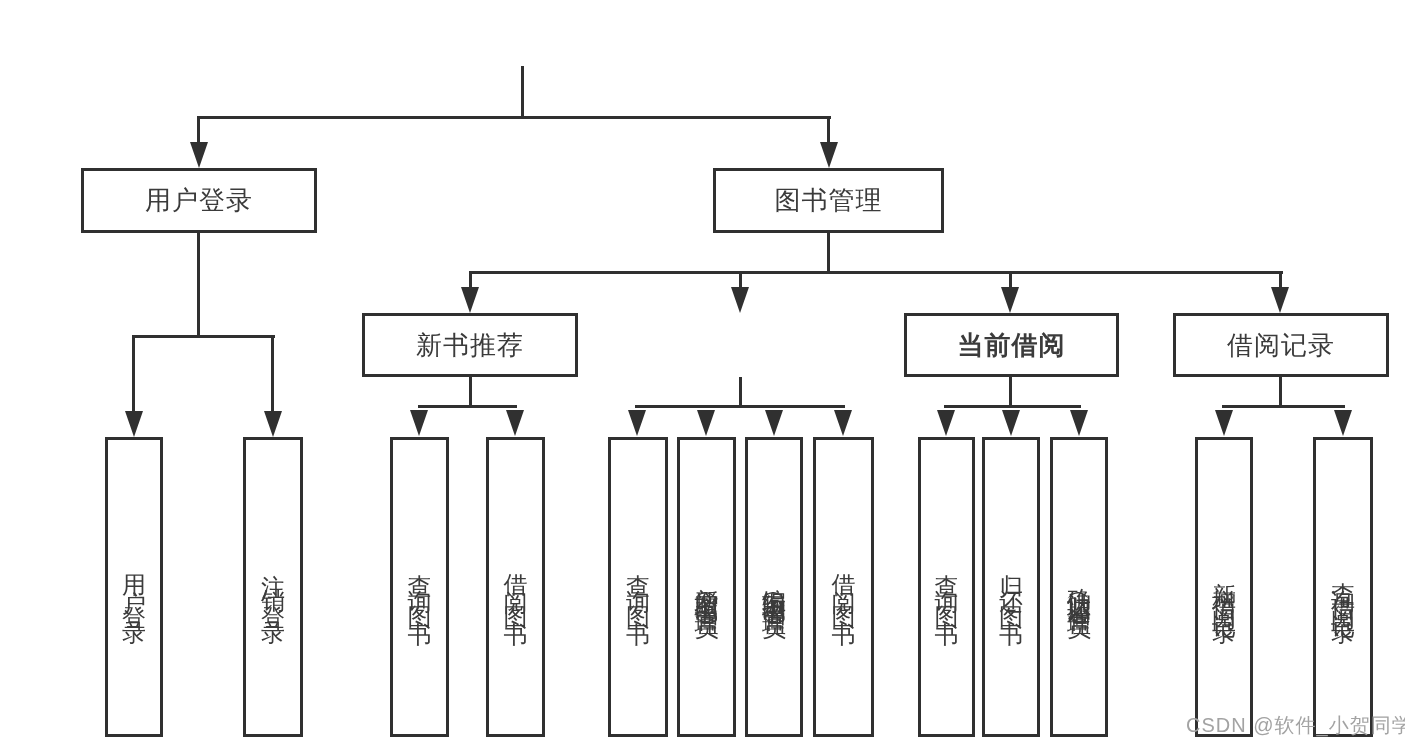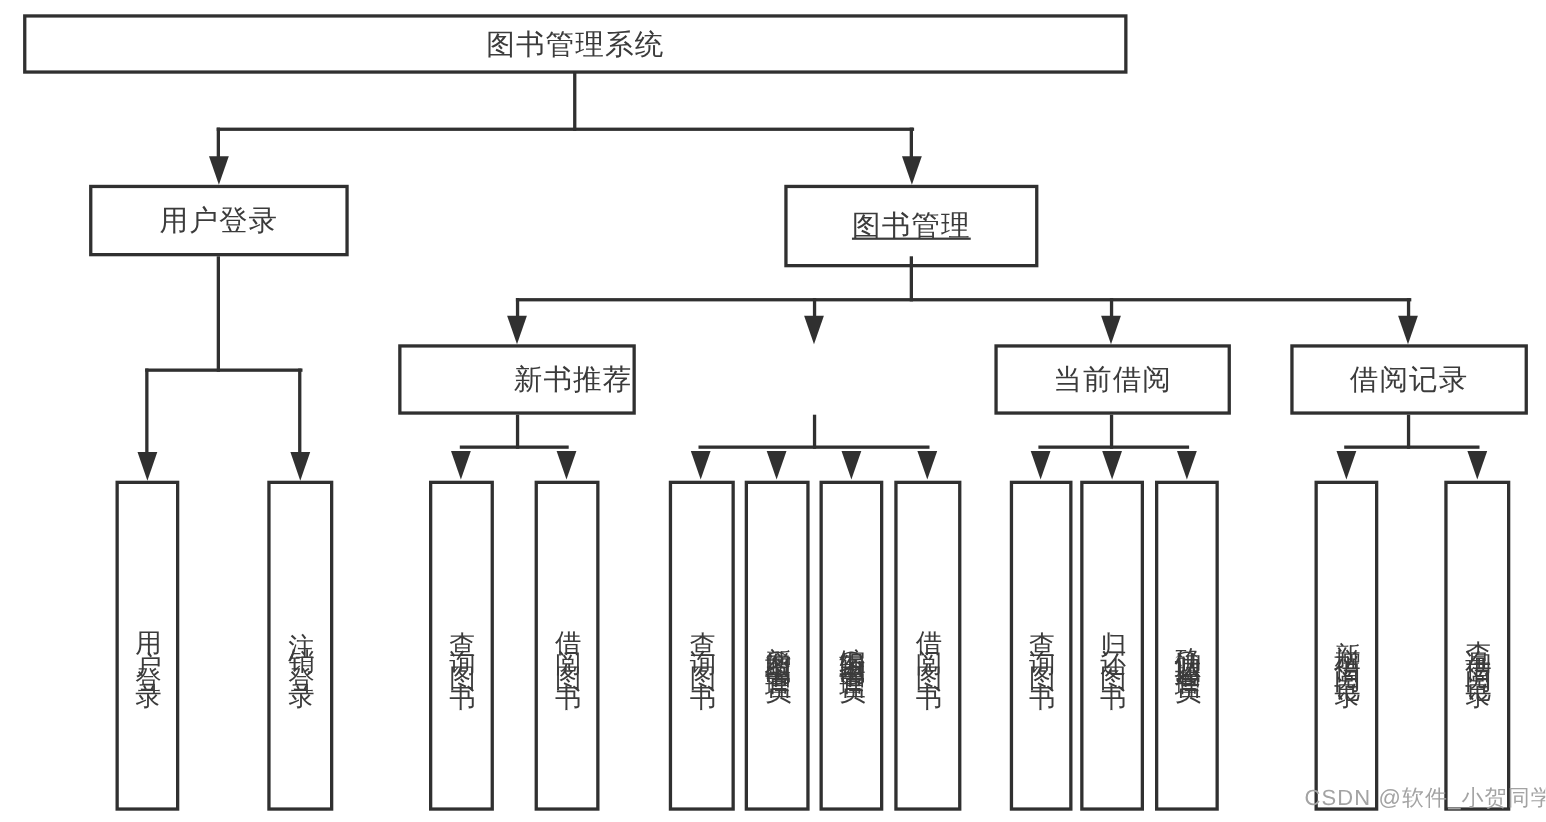--- a/index.html
+++ b/index.html
@@ -60,38 +60,35 @@
     font-size:20px;color:var(--wm);
     letter-spacing:1px;white-space:nowrap;
     z-index:5;
   }
 </style>
 </head>
 <body>
 
 <div class="canvas">
 
-  <div class="box" style="left:21px;top:13px;width:1004px;height:54px;">
-    <span>图书管理系统</span>
-  </div>
 
   <div class="box" style="left:81px;top:168px;width:236px;height:65px;">
     <span>用户登录</span>
   </div>
 
-  <div class="box" style="left:713px;top:168px;width:231px;height:75px;text-decoration:underline;">
+  <div class="box" style="left:713px;top:168px;width:231px;height:65px;">
     <span>图书管理</span>
   </div>
 
-  <div class="box" style="left:362px;top:313px;width:216px;height:64px;justify-content:flex-end;">
+  <div class="box" style="left:362px;top:313px;width:216px;height:64px;">
     <span>新书推荐</span>
   </div>
 
 
-  <div class="box" style="left:904px;top:313px;width:215px;height:64px;">
+  <div class="box" style="left:904px;top:313px;width:215px;height:64px;font-weight:bold;">
     <span>当前借阅</span>
   </div>
 
   <div class="box" style="left:1173px;top:313px;width:216px;height:64px;">
     <span>借阅记录</span>
   </div>
 
   <div class="vbox" style="left:105px;width:58px;">
     <span class="vtext sp4">用户登录</span>
   </div>

